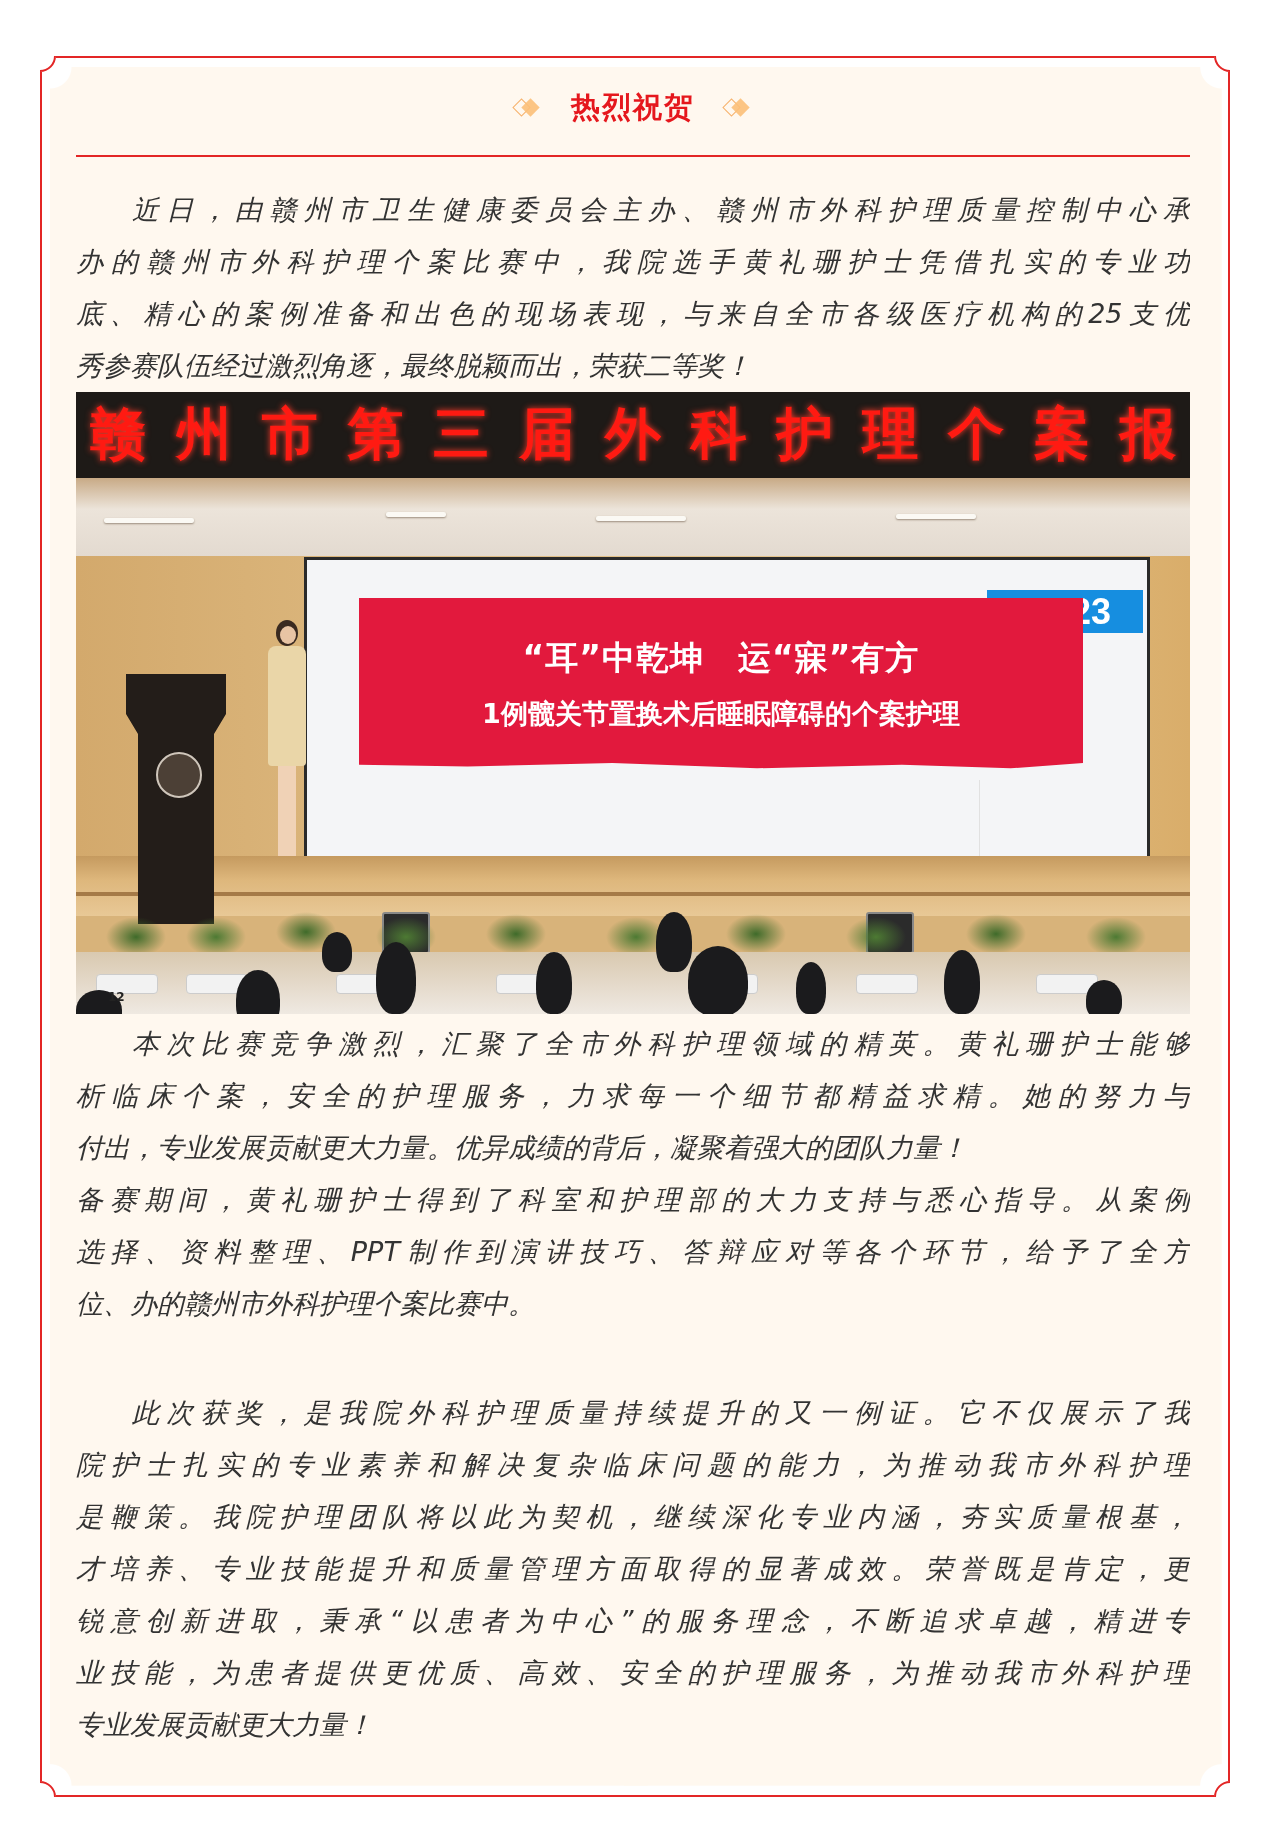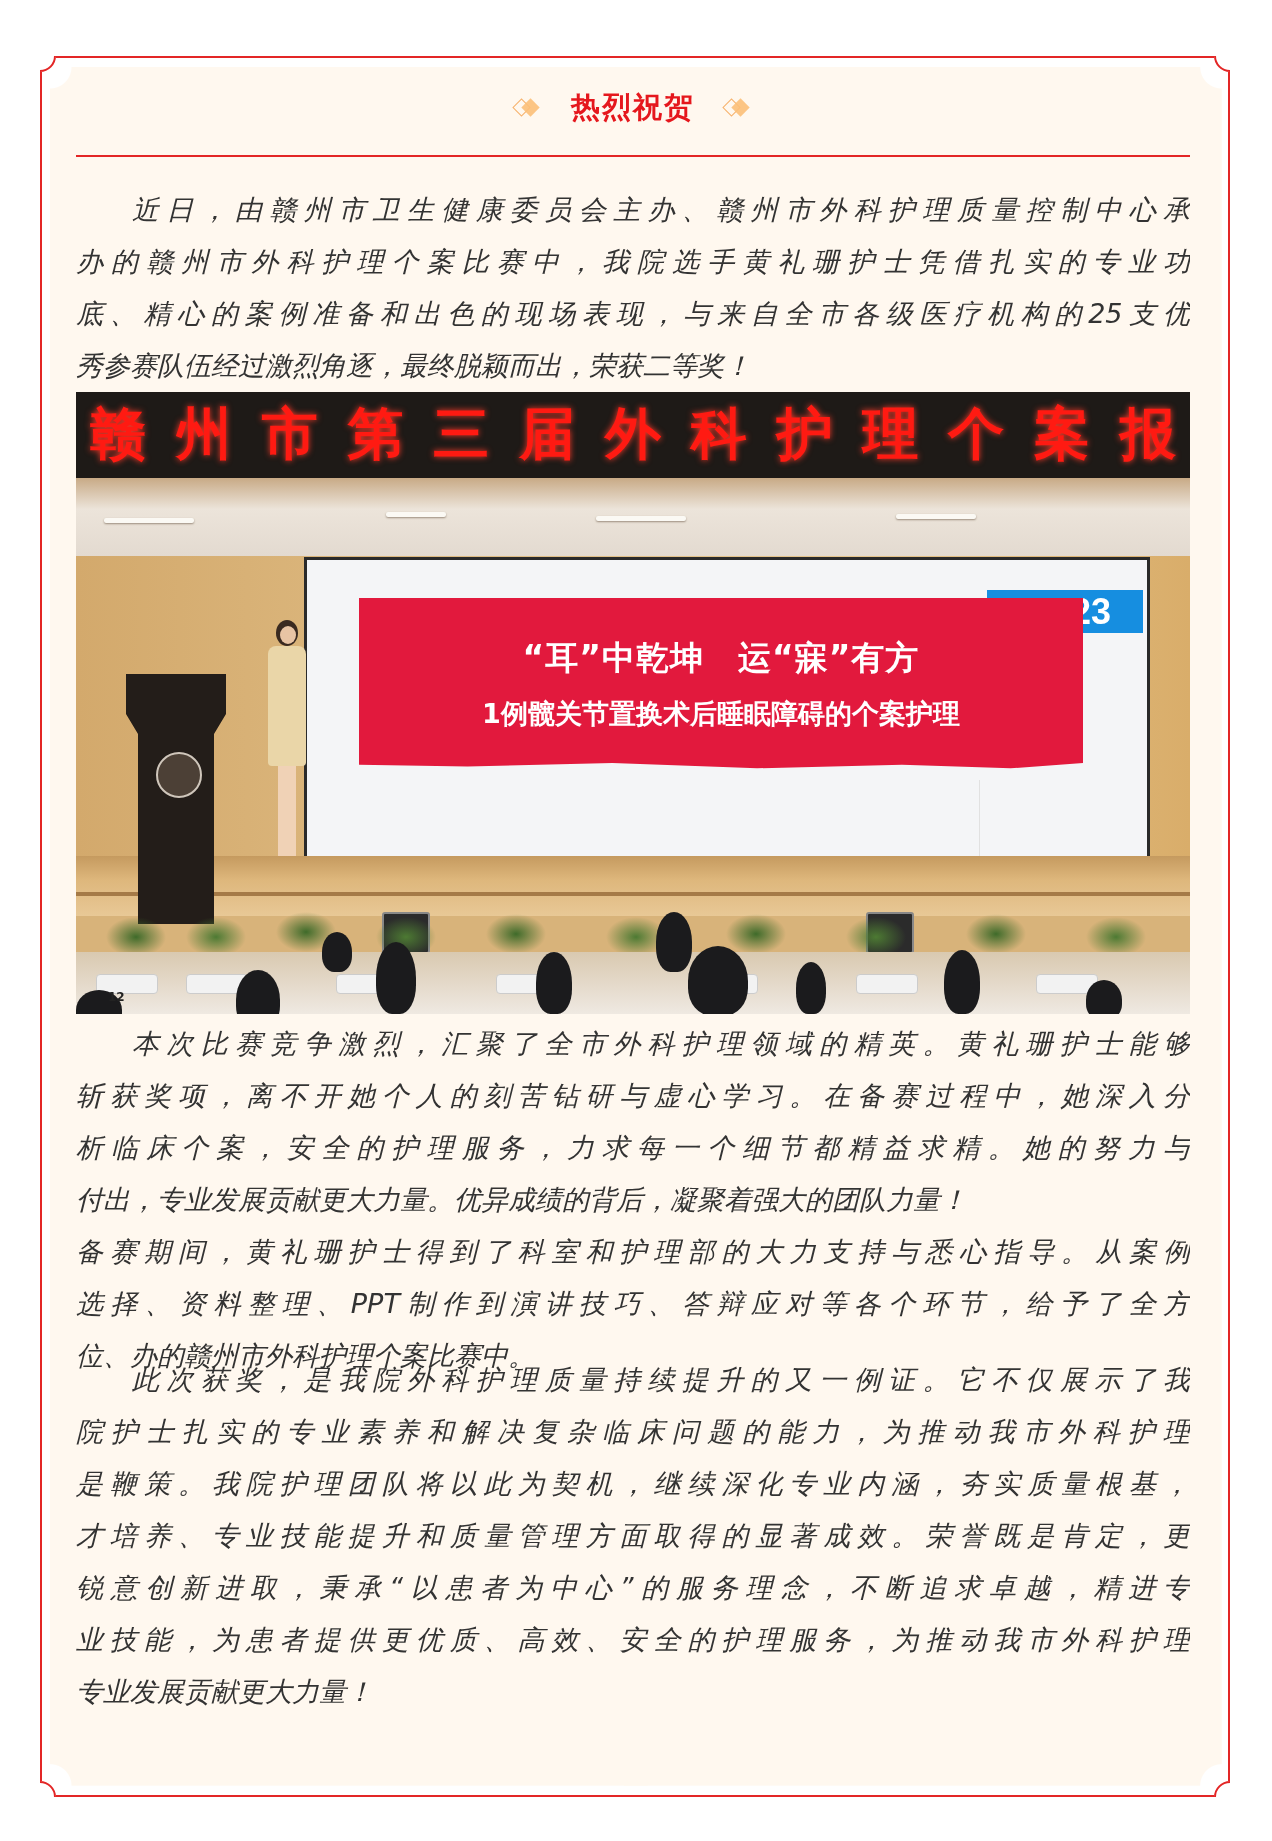--- a/index.html
+++ b/index.html
@@ -260,29 +260,28 @@
     <div class="head-a" style="left:612px;top:-6px;width:60px;height:70px;"></div>
     <div class="head-a" style="left:720px;top:10px;width:30px;height:52px;"></div>
     <div class="head-a" style="left:868px;top:-2px;width:36px;height:64px;"></div>
     <div class="head-a" style="left:1010px;top:28px;width:36px;height:40px;"></div>
   </div>
   <div class="seat-no">12</div>
 </div>
 
 <div class="para" style="top:1018px;">
   <span class="ln indent">本次比赛竞争激烈，汇聚了全市外科护理领域的精英。黄礼珊护士能够</span>
-  <span class="ln">斩获奖项，离不开她个人的刻苦钻研与虚心学习。在备赛过程中，她深入分</span>
   <span class="ln">析临床个案，安全的护理服务，力求每一个细节都精益求精。她的努力与</span>
   <span class="ln last">付出，专业发展贡献更大力量。优异成绩的背后，凝聚着强大的团队力量！</span>
   <span class="ln">备赛期间，黄礼珊护士得到了科室和护理部的大力支持与悉心指导。从案例</span>
   <span class="ln">选择、资料整理、PPT制作到演讲技巧、答辩应对等各个环节，给予了全方</span>
   <span class="ln last">位、办的赣州市外科护理个案比赛中。</span>
 </div>
 
-<div class="para" style="top:1354px;">
+<div class="para" style="top:1387px;">
   <span class="ln indent">此次获奖，是我院外科护理质量持续提升的又一例证。它不仅展示了我</span>
   <span class="ln">院护士扎实的专业素养和解决复杂临床问题的能力，为推动我市外科护理</span>
   <span class="ln">是鞭策。我院护理团队将以此为契机，继续深化专业内涵，夯实质量根基，</span>
   <span class="ln">才培养、专业技能提升和质量管理方面取得的显著成效。荣誉既是肯定，更</span>
   <span class="ln">锐意创新进取，秉承“以患者为中心”的服务理念，不断追求卓越，精进专</span>
   <span class="ln">业技能，为患者提供更优质、高效、安全的护理服务，为推动我市外科护理</span>
   <span class="ln last">专业发展贡献更大力量！</span>
 </div>
 
 </body></html>

